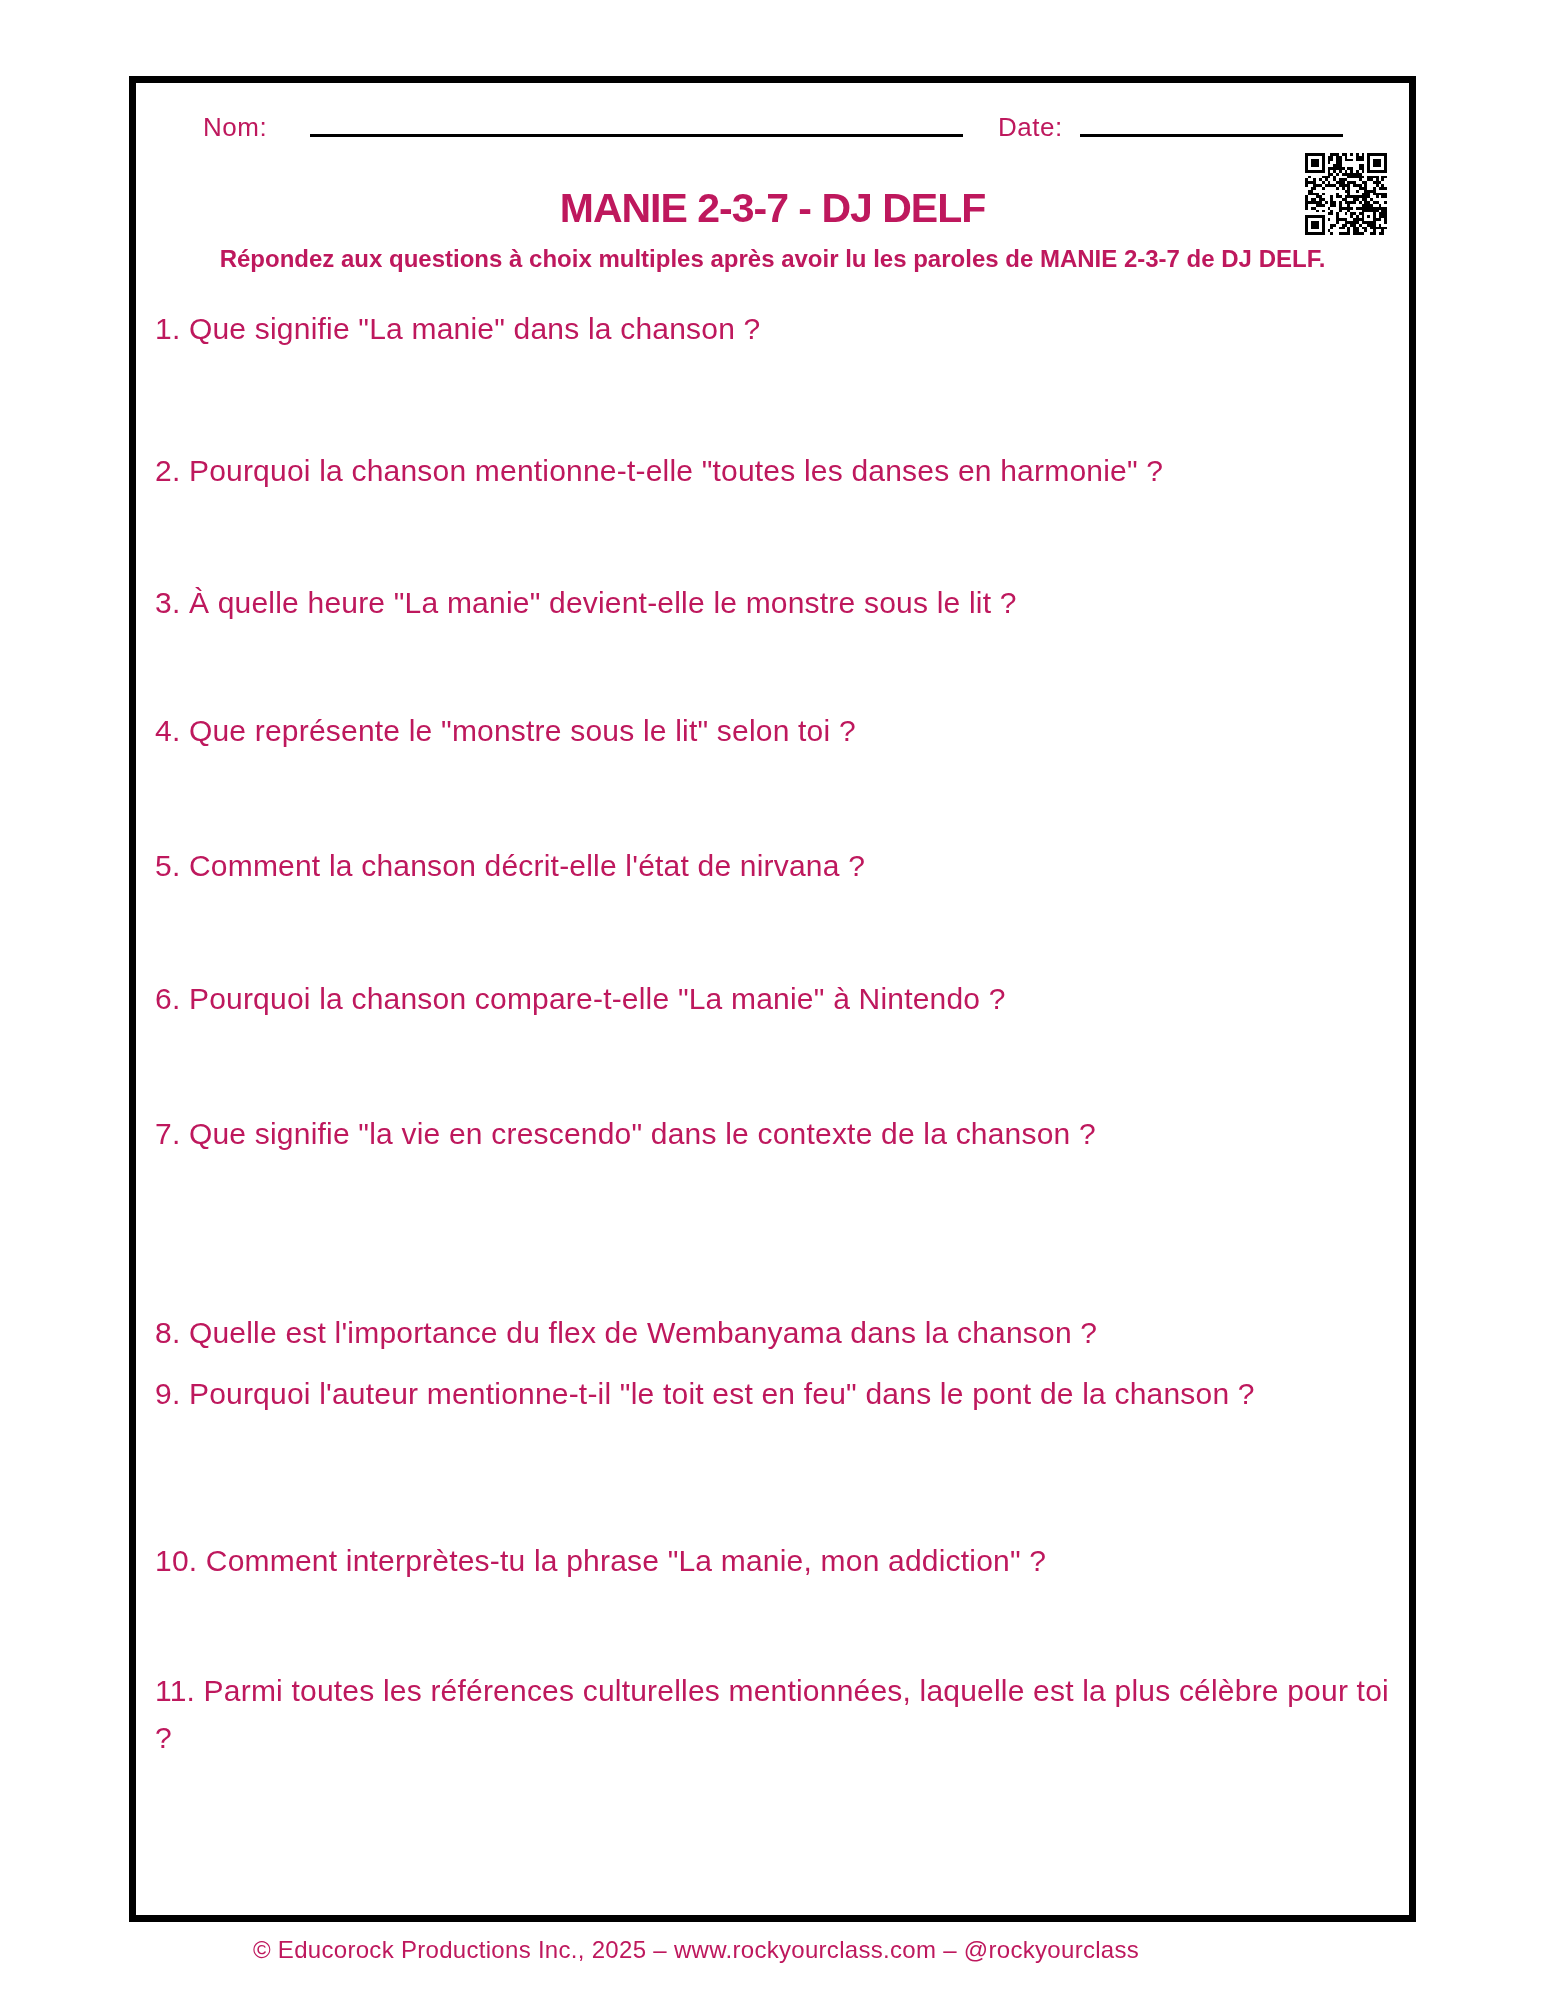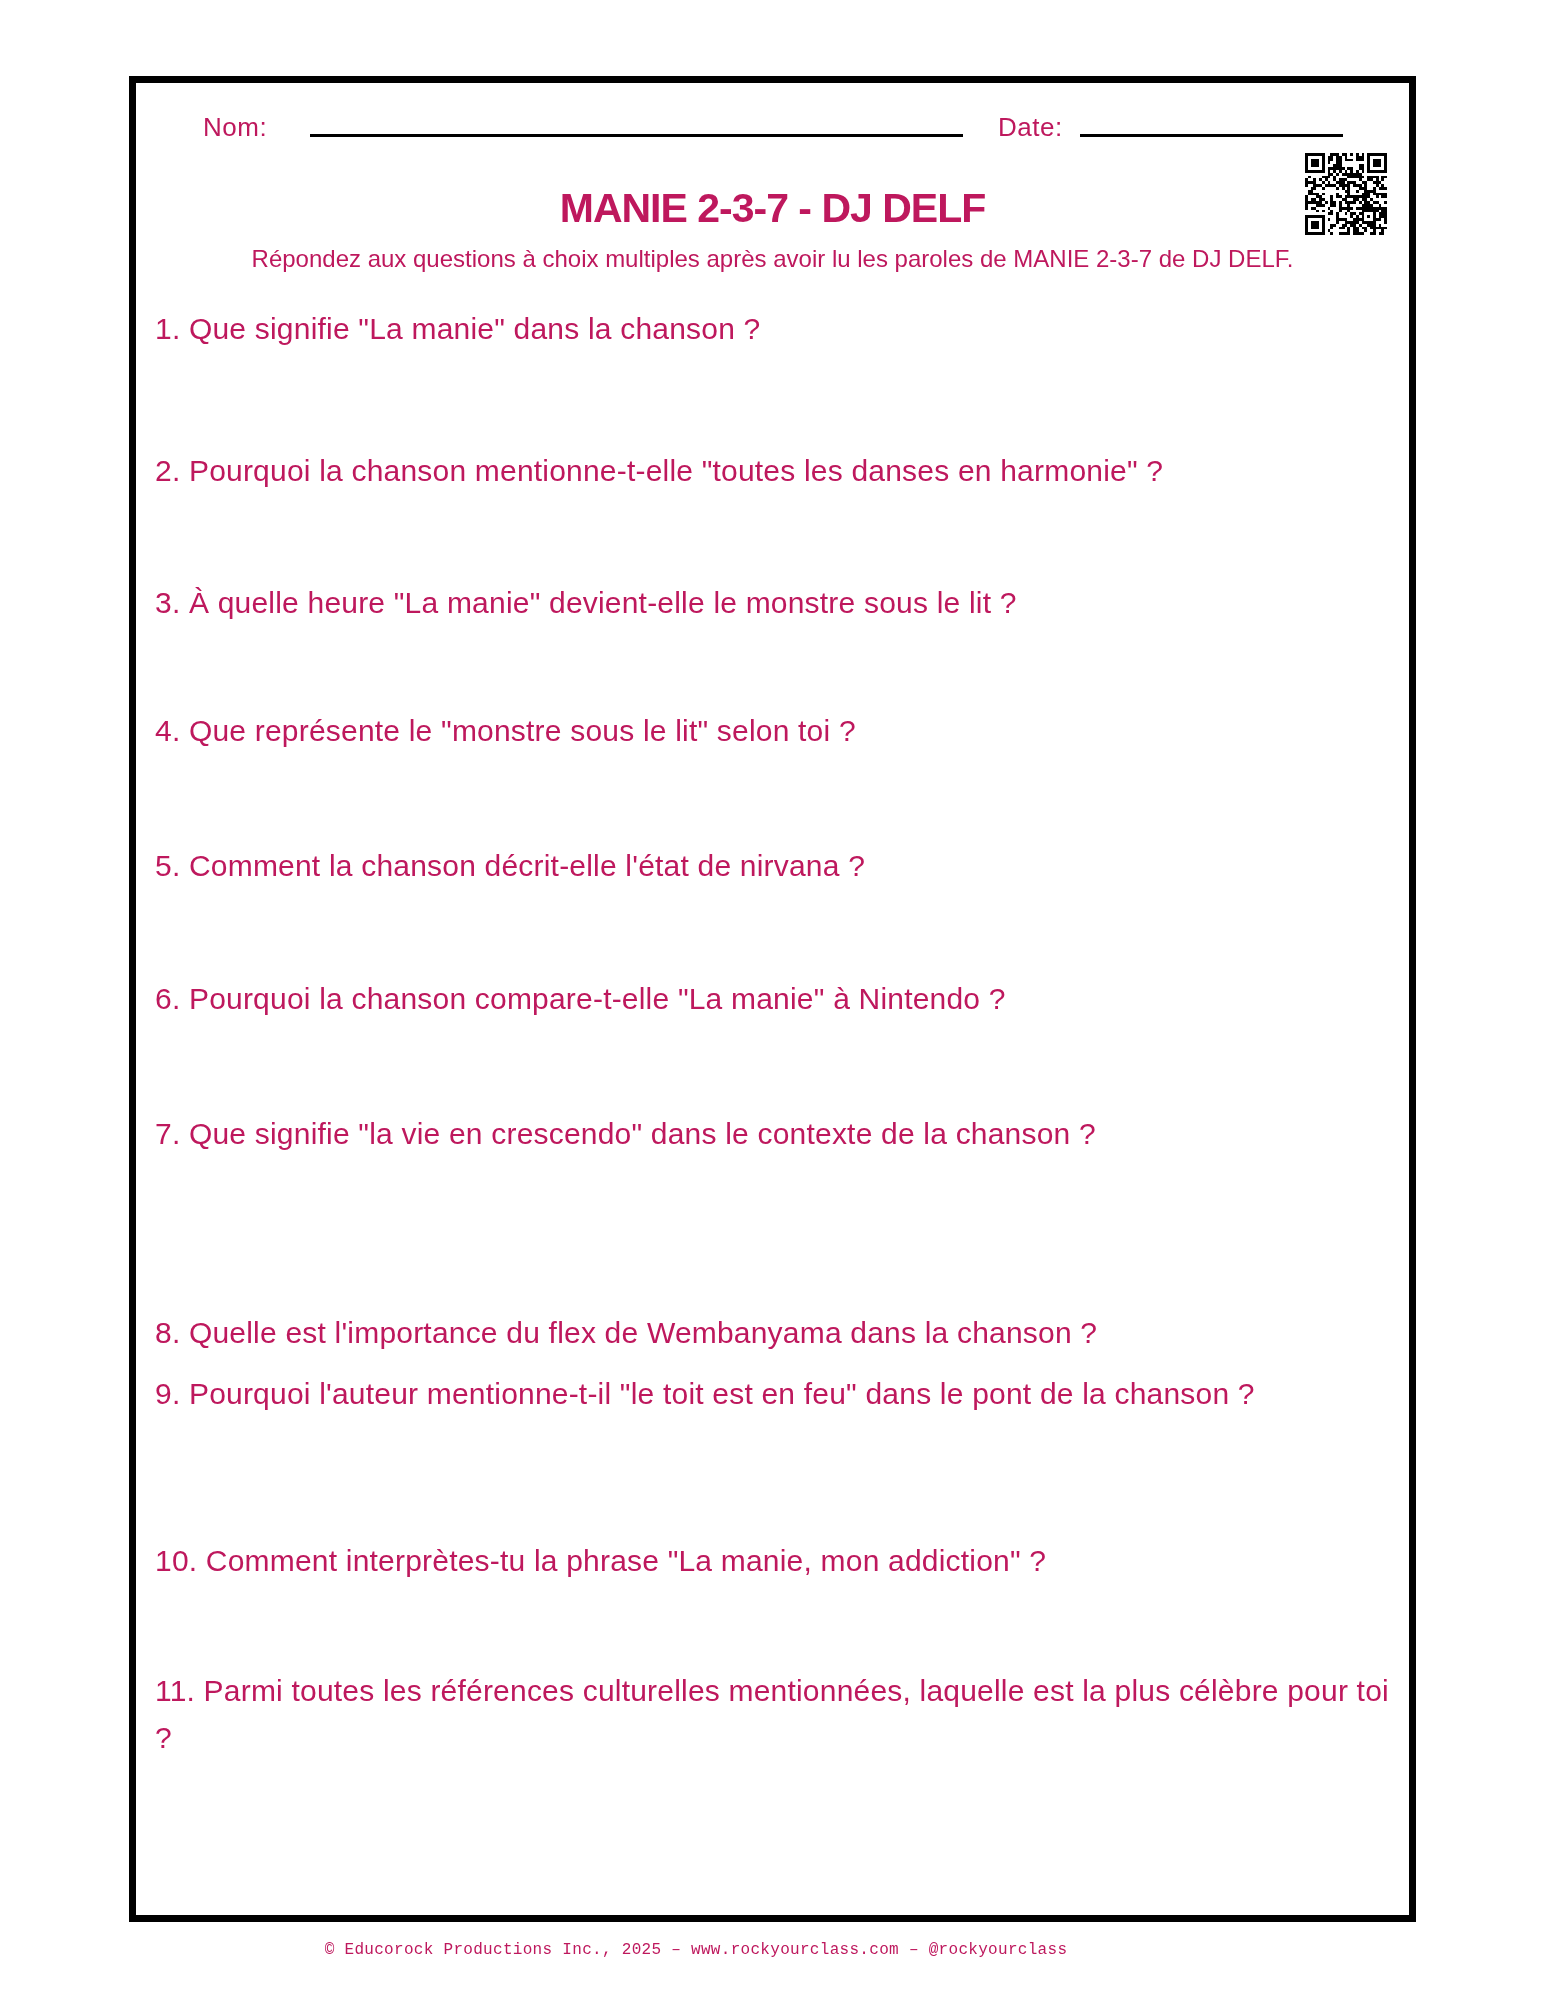--- a/index.html
+++ b/index.html
@@ -42,35 +42,34 @@
     position:absolute; left:132px; top:180px;
     width:1281px; margin:0;
     text-align:center;
     font-size:41px; line-height:56px;
     font-weight:700; letter-spacing:-1px;
   }
   .instructions {
     position:absolute; left:132px; top:244px;
     width:1281px; margin:0;
     text-align:center;
-    font-size:24px; line-height:30px;
+    font-size:24px; line-height:30px;font-weight:bold;
   }
   .question {
     position:absolute; left:155px;
     width:1250px;
     font-size:30px; line-height:47px;
     letter-spacing:0.2px;
   }
   .footer {
     position:absolute; left:0; top:1936px;
     width:1392px;
     text-align:center;
-    font-size:16px; line-height:28px;
+    font-size:24px; line-height:28px;
     letter-spacing:0.3px;
-    font-family:Liberation Mono, monospace;
   }
 </style>
 </head>
 <body>
 
 <div class="page">
   <div class="frame"></div>
 
   <span class="name-label">Nom:</span>
   <div class="name-line"></div>

